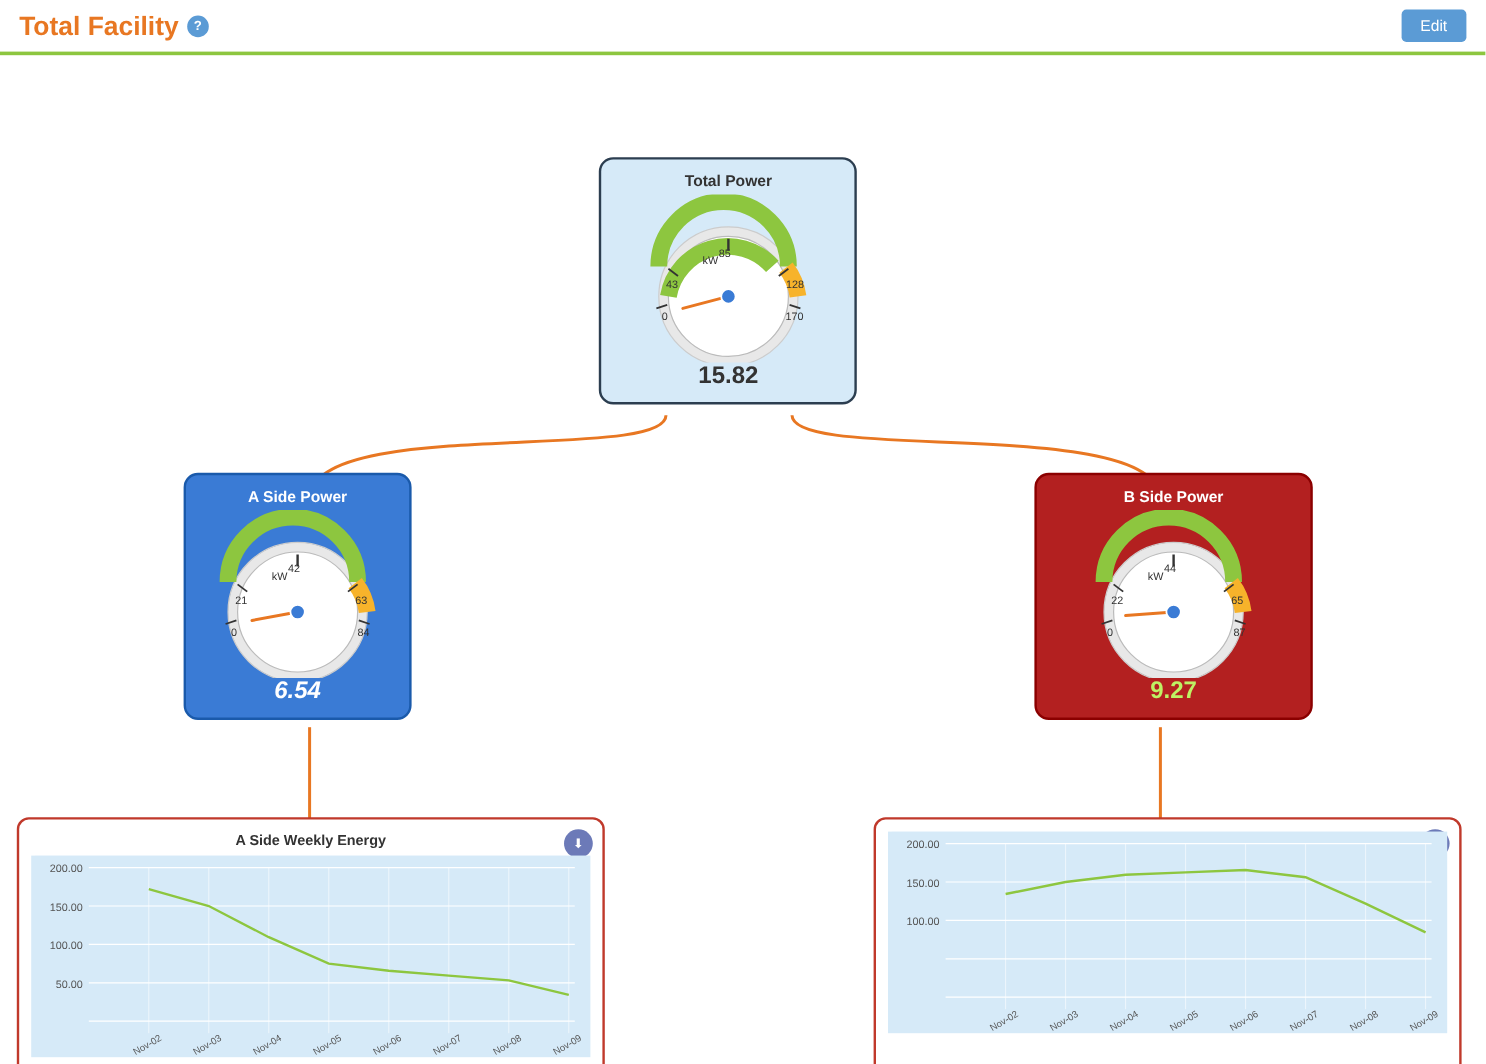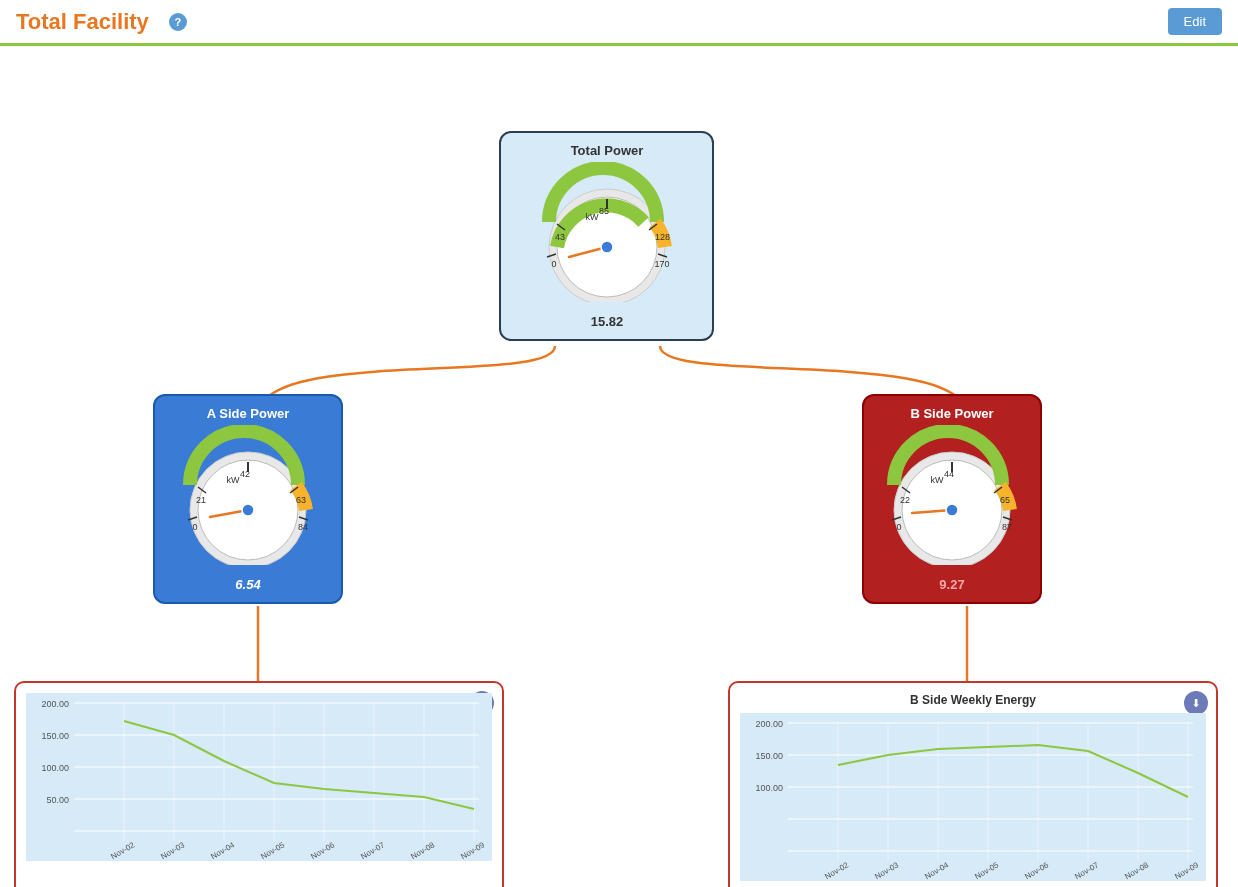--- a/index.html
+++ b/index.html
@@ -16,21 +16,21 @@
     .header {
       display: flex;
       align-items: center;
       justify-content: space-between;
       padding: 8px 16px;
       border-bottom: 3px solid #8dc63f;
     }
     .header-left {
       display: flex;
       align-items: center;
-      gap: 20px;
+      gap: 7px;
     }
     .header-title {
       font-size: 22px;
       font-weight: bold;
       color: #e87722;
     }
     .help-icon {
       width: 18px;
       height: 18px;
       background: #5b9bd5;
@@ -105,42 +105,42 @@
       width: 190px;
       background: #3a7bd5;
       border: 2px solid #1a5aab;
     }
     .a-side-card .gauge-card-title { color: white; }
 
     
     .b-side-card {
       left: 862px;
       top: 348px;
-      width: 180px;
+      width: 232px;
       background: #b32020;
       border: 2px solid #8b0000;
     }
     .b-side-card .gauge-card-title { color: white; }
 
     
     .gauge-container {
       position: relative;
       width: 160px;
       height: 140px;
     }
     .gauge-value {
-      font-size: 13px;
+      font-size: 20px;
       font-weight: bold;
       color: #333;
       text-align: center;
-      margin-top: 12px;
+      margin-top: 0;
     }
     .total-power-card .gauge-value { color: #333; }
     .a-side-card .gauge-value { color: white; font-style: italic; }
-    .b-side-card .gauge-value { color: #fca5a5; }
+    .b-side-card .gauge-value { color: #bef264; }
 
     
     .chart-card {
       position: absolute;
       background: white;
       border: 2px solid #c0392b;
       border-radius: 10px;
       padding: 10px;
     }
     .chart-title {
@@ -283,20 +283,21 @@
         <text x="135" y="105" font-size="9" text-anchor="middle" fill="#333">87</text>
 
         <line x1="80" y1="85" x2="40" y2="88" stroke="#e87722" stroke-width="2.5" stroke-linecap="round"></line>
         <circle cx="80" cy="85" r="6" fill="#3a7bd5" stroke="white" stroke-width="1.5"></circle>
       </svg>
     </div>
     <div class="gauge-value">9.27</div>
   </div>
 
   <div class="chart-card a-chart">
+    <div class="chart-title">A Side Weekly Energy</div>
     <div class="chart-download">⬇</div>
     <div class="chart-area" style="width:100%;height:168px;position:relative;">
       <svg width="100%" height="168" viewBox="0 0 460 168">
 
         <rect width="460" height="168" fill="#d6eaf8"></rect>
 
         <line x1="45" y1="10" x2="450" y2="10" stroke="white" stroke-width="1"></line>
         <line x1="45" y1="42" x2="450" y2="42" stroke="white" stroke-width="1"></line>
         <line x1="45" y1="74" x2="450" y2="74" stroke="white" stroke-width="1"></line>
         <line x1="45" y1="106" x2="450" y2="106" stroke="white" stroke-width="1"></line>
@@ -324,21 +325,20 @@
         <text x="245" y="160" font-size="8" text-anchor="middle" fill="#555" transform="rotate(-30,245,160)">Nov-05</text>
         <text x="295" y="160" font-size="8" text-anchor="middle" fill="#555" transform="rotate(-30,295,160)">Nov-06</text>
         <text x="345" y="160" font-size="8" text-anchor="middle" fill="#555" transform="rotate(-30,345,160)">Nov-07</text>
         <text x="395" y="160" font-size="8" text-anchor="middle" fill="#555" transform="rotate(-30,395,160)">Nov-08</text>
         <text x="445" y="160" font-size="8" text-anchor="middle" fill="#555" transform="rotate(-30,445,160)">Nov-09</text>
       </svg>
     </div>
   </div>
 
   <div class="chart-card b-chart">
-    <div class="chart-title">B Side Weekly Energy</div>
     <div class="chart-download">⬇</div>
     <div class="chart-area" style="width:100%;height:168px;position:relative;">
       <svg width="100%" height="168" viewBox="0 0 460 168">
         <rect width="460" height="168" fill="#d6eaf8"></rect>
 
         <line x1="45" y1="10" x2="450" y2="10" stroke="white" stroke-width="1"></line>
         <line x1="45" y1="42" x2="450" y2="42" stroke="white" stroke-width="1"></line>
         <line x1="45" y1="74" x2="450" y2="74" stroke="white" stroke-width="1"></line>
         <line x1="45" y1="106" x2="450" y2="106" stroke="white" stroke-width="1"></line>
         <line x1="45" y1="138" x2="450" y2="138" stroke="white" stroke-width="1"></line>

